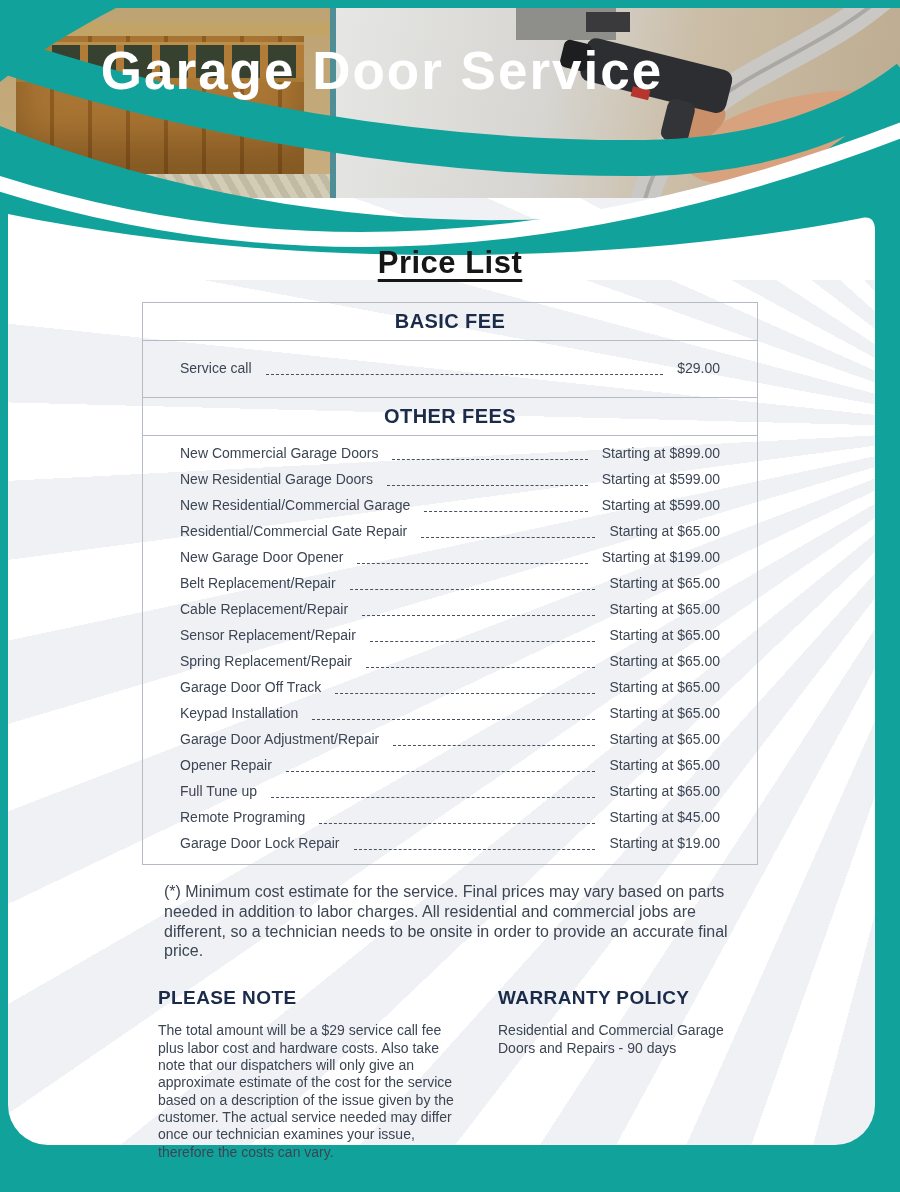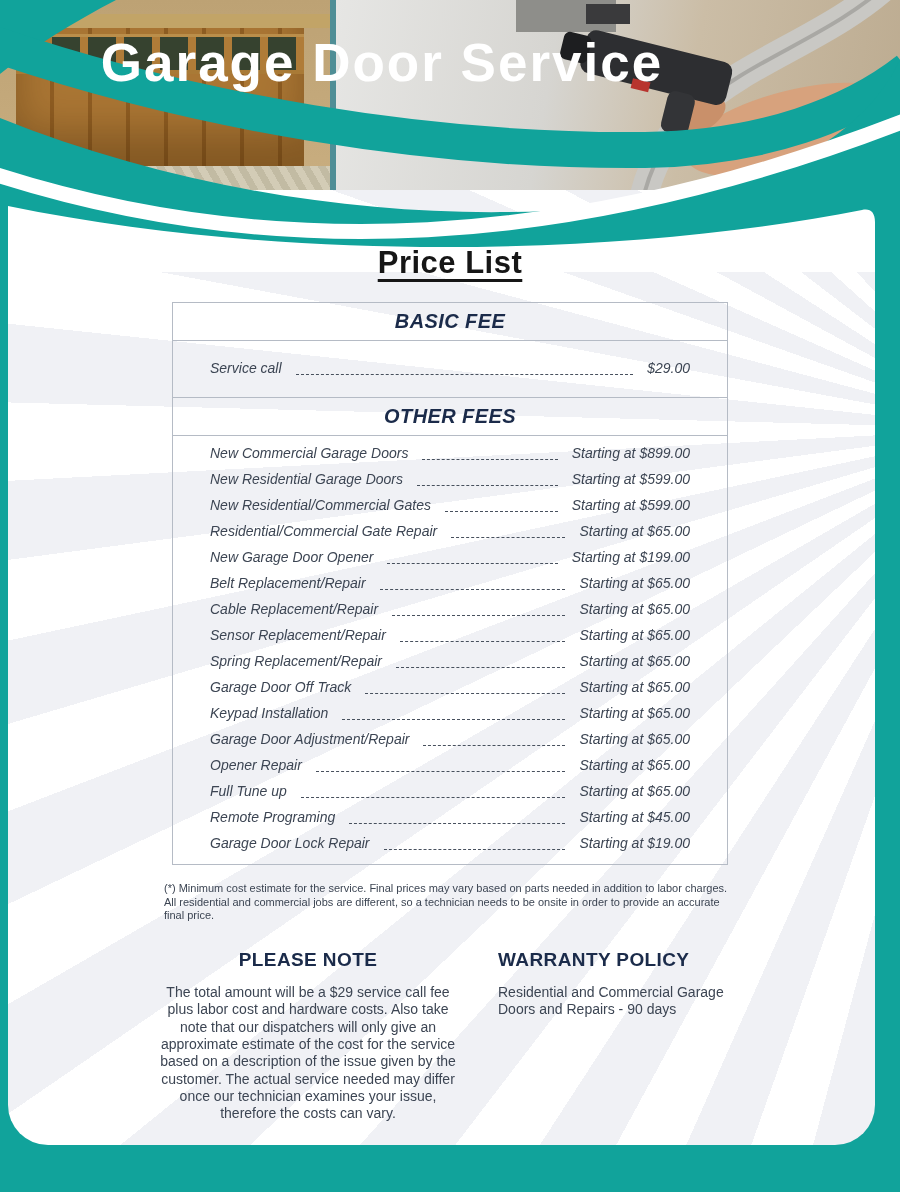--- a/index.html
+++ b/index.html
@@ -17,21 +17,21 @@
   }
   
   .panel{
     position:absolute;left:8px;right:25px;top:150px;bottom:47px;
     background-color:#ffffff;
     background-image:repeating-conic-gradient(from 150deg at 115% 28%, #ffffff 0deg 4.5deg, #f0f1f5 4.5deg 9deg);
     border-radius:0 0 40px 40px;
     z-index:1;
   }
   
-  .header{position:absolute;top:0;left:0;width:764px;height:272px;z-index:2;}
+  .header{position:absolute;top:8px;left:0;width:764px;height:272px;z-index:2;}
   .photo-left{position:absolute;left:0;top:0;width:330px;height:190px;
     background:linear-gradient(#bda274,#c9ae80);overflow:hidden;}
   .pl-beam{position:absolute;left:0;top:14px;width:100%;height:14px;background:#c2a467;}
   .pl-door{position:absolute;left:16px;top:28px;right:26px;bottom:24px;
     background:repeating-linear-gradient(90deg,#aa7634 0 34px,#8f5d22 34px 38px);
     box-shadow:inset 0 -34px 42px rgba(60,35,5,.35);}
   .pl-windows{position:absolute;left:16px;top:34px;right:26px;height:40px;
     background:repeating-linear-gradient(90deg,#36422f 0 28px,#b07c38 28px 36px);
     border-top:3px solid #bb8e4a;border-bottom:4px solid #a97a36;}
   .pl-drive{position:absolute;left:0;bottom:0;width:100%;height:24px;
@@ -45,37 +45,37 @@
     position:absolute;top:32px;left:0;width:100%;text-align:center;z-index:5;
     color:#ffffff;font-size:53px;font-weight:bold;letter-spacing:2px;
   }
   
   .content{position:absolute;left:25px;right:25px;top:245px;z-index:3;}
   .list-title{
     text-align:center;font-size:31px;font-weight:bold;color:#161616;
     text-decoration:underline;text-decoration-thickness:2.5px;text-underline-offset:6px;
     margin-bottom:21px;letter-spacing:.5px;
   }
-  .fee-table{width:556px;margin:12px auto;border:1px solid var(--border);font-style:italic;}
+  .fee-table{width:616px;margin:12px auto;border:1px solid var(--border);}
   .fee-header{
     text-align:center;padding:7px 0;color:var(--navy);
     font-size:20px;font-weight:bold;letter-spacing:.4px;
     border-bottom:1px solid var(--border);
   }
   .fee-section.other .fee-header{border-top:1px solid var(--border);}
   .fee-body{padding:4px 37px 8px;}
   .fee-section.basic .fee-body{padding:10px 37px 12px;}
   .fee-row{display:flex;padding:5px 0;color:var(--text);font-size:14px;}
   .fee-section.basic .fee-row{padding:9px 0;}
   .fee-label{white-space:nowrap;margin-right:10px;}
   .fee-leader{flex:1;border-bottom:1.5px dashed #47505d;margin:0 4px;position:relative;top:-1px;}
   .fee-price{white-space:nowrap;margin-left:10px;}
-  .footnote{width:572px;margin:17px auto 0;font-size:11px;line-height:1.24;color:var(--text);}
+  .footnote{width:572px;margin:17px auto 0;font-size:16px;line-height:1.24;color:var(--text);}
   .notes{width:584px;margin:26px auto 0;display:flex;gap:40px;}
-  .note-col.left{width:300px;flex:0 0 300px;text-align:center;}
+  .note-col.left{width:300px;flex:0 0 300px;}
   .note-col.right{flex:1;}
   .note-heading{font-size:19px;font-weight:bold;color:var(--navy);letter-spacing:.4px;}
   .note-body{margin-top:13px;font-size:14px;line-height:1.24;color:var(--text);}
 </style>
 </head>
 <body>
 
 <div class="page">
 
   <div class="panel"></div>
@@ -141,21 +141,21 @@
               <span class="fee-label">New Commercial Garage Doors</span>
               <span class="fee-leader"></span>
               <span class="fee-price">Starting at $899.00</span>
             </div>
             <div class="fee-row">
               <span class="fee-label">New Residential Garage Doors</span>
               <span class="fee-leader"></span>
               <span class="fee-price">Starting at $599.00</span>
             </div>
             <div class="fee-row">
-              <span class="fee-label">New Residential/Commercial Gates</span>
+              <span class="fee-label">New Residential/Commercial Garage</span>
               <span class="fee-leader"></span>
               <span class="fee-price">Starting at $599.00</span>
             </div>
             <div class="fee-row">
               <span class="fee-label">Residential/Commercial Gate Repair</span>
               <span class="fee-leader"></span>
               <span class="fee-price">Starting at $65.00</span>
             </div>
             <div class="fee-row">
               <span class="fee-label">New Garage Door Opener</span>

